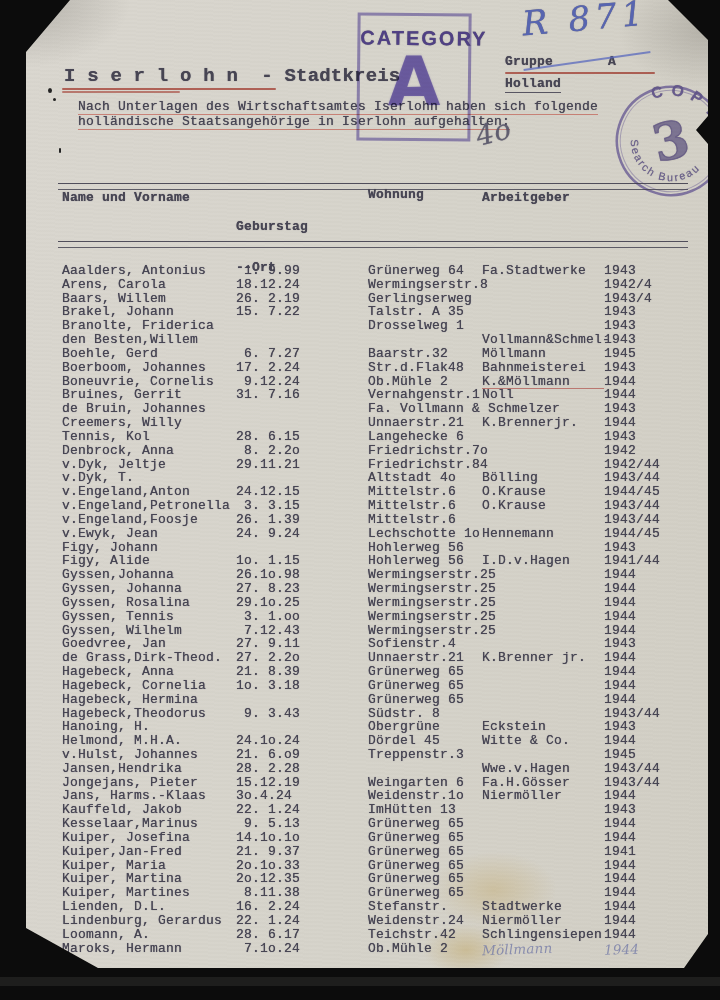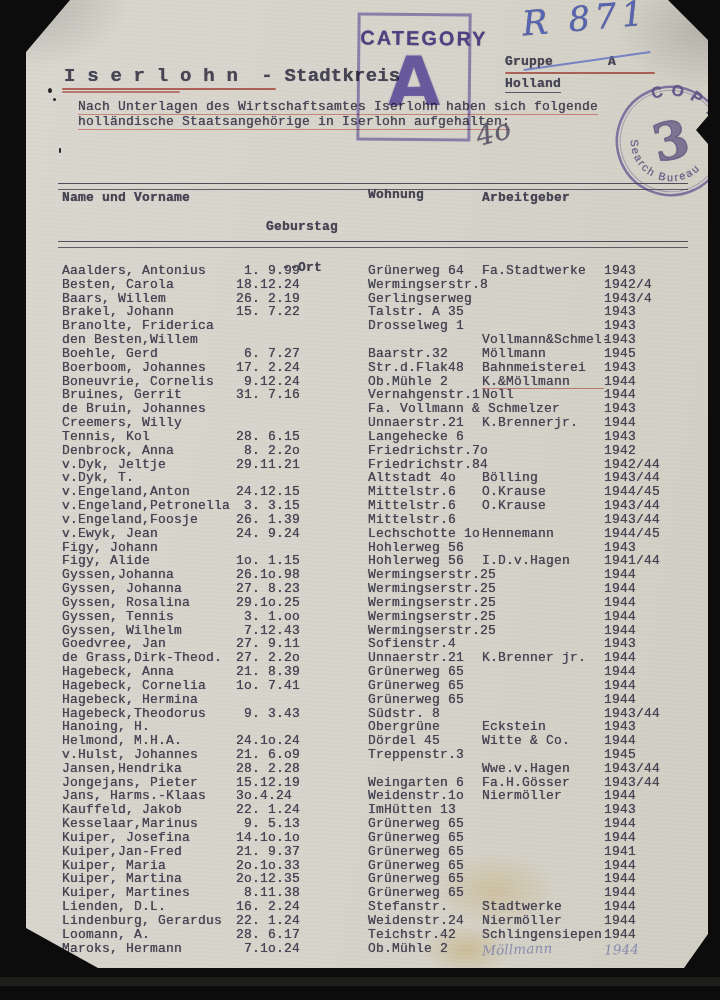--- a/index.html
+++ b/index.html
@@ -55,21 +55,21 @@
     font-size:28px;color:rgba(108,106,128,.45);transform:rotate(-14deg);}
   
   .speck{position:absolute;background:#232323;border-radius:50%;}
   
   .rule{position:absolute;left:32px;width:630px;height:4.6px;
     border-top:1.7px solid rgba(62,60,76,.88);border-bottom:1.5px solid rgba(62,60,76,.8);}
   .grid{display:grid;grid-template-columns:174px 132px 114px 122px 1fr;padding-left:36px;}
   .thead{left:0;top:191px;right:0;font-weight:bold;line-height:13.5px;}
   .thead .stack span{display:block;}
   .th-wohnung{margin-top:-3px;}
-  .th-birth{margin-top:2px;text-align:center;}
+  .th-birth{margin-top:2px;}
   .rows{left:0;top:264px;right:0;}
   .row{display:grid;grid-template-columns:174px 132px 114px 122px 1fr;padding-left:36px;height:13.84px;line-height:13.84px;}
   .cell{white-space:pre;overflow:visible;}
   .u-red{border-bottom:1.6px solid rgba(170,60,55,.6);}
   .hw{font-family:"DejaVu Serif",serif;font-style:italic;color:rgba(118,124,168,.8);
     transform:rotate(-2deg);text-shadow:none;font-size:13.5px;}
 </style>
 </head>
 <body>
 
@@ -133,21 +133,21 @@
 
   <div class="abs rows">
       <div class="row">
         <span class="cell">Aaalders, Antonius</span>
         <span class="cell"> 1. 9.99</span>
         <span class="cell">Grünerweg 64</span>
         <span class="cell">Fa.Stadtwerke</span>
         <span class="cell">1943</span>
       </div>
       <div class="row">
-        <span class="cell">Besten, Carola</span>
+        <span class="cell">Arens, Carola</span>
         <span class="cell">18.12.24</span>
         <span class="cell">Wermingserstr.8</span>
         <span class="cell"></span>
         <span class="cell">1942/4</span>
       </div>
       <div class="row">
         <span class="cell">Baars, Willem</span>
         <span class="cell">26. 2.19</span>
         <span class="cell">Gerlingserweg</span>
         <span class="cell"></span>
@@ -337,21 +337,21 @@
       </div>
       <div class="row">
         <span class="cell">Hagebeck, Anna</span>
         <span class="cell">21. 8.39</span>
         <span class="cell">Grünerweg 65</span>
         <span class="cell"></span>
         <span class="cell">1944</span>
       </div>
       <div class="row">
         <span class="cell">Hagebeck, Cornelia</span>
-        <span class="cell">1o. 7.41</span>
+        <span class="cell">1o. 3.18</span>
         <span class="cell">Grünerweg 65</span>
         <span class="cell"></span>
         <span class="cell">1944</span>
       </div>
       <div class="row">
         <span class="cell">Hagebeck, Hermina</span>
         <span class="cell"></span>
         <span class="cell">Grünerweg 65</span>
         <span class="cell"></span>
         <span class="cell">1944</span>

